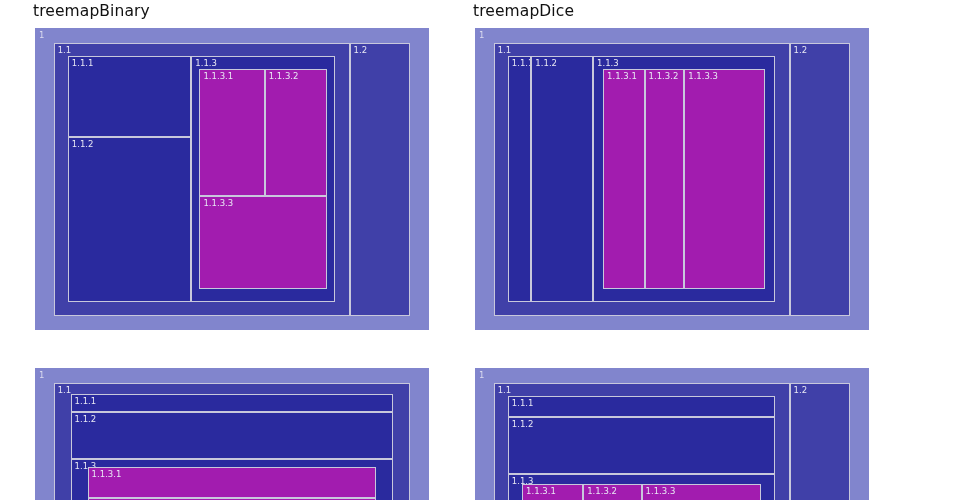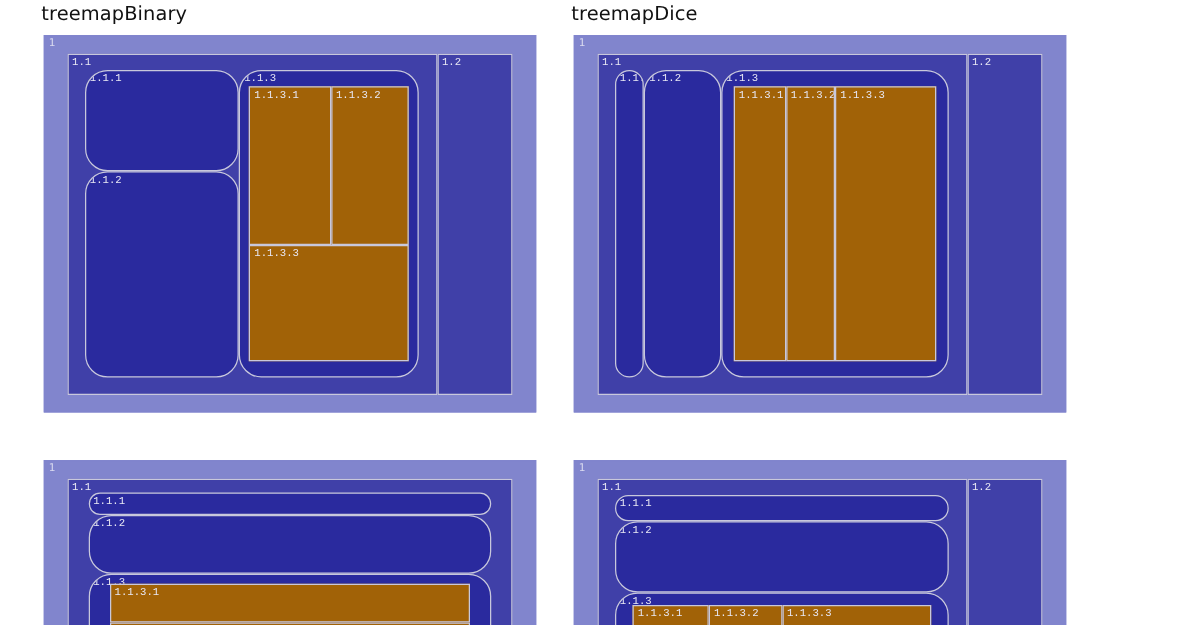--- a/index.html
+++ b/index.html
@@ -23,21 +23,21 @@
   }
 
   .panel {
     position: absolute;
     width: 420px;
     height: 340px;
   }
   .panel.r0 { top: 0px; }
   .panel.r1 { top: 340px; }
   .panel.c0 { left: 0px; }
-  .panel.c1 { left: 424px; }
+  .panel.c1 { left: 440px; }
 
   .panel-title {
     position: absolute;
     left: 8px;
     top: 0px;
     font-size: 15.5px;
     line-height: 22px;
     color: #111111;
     white-space: nowrap;
     letter-spacing: 0.1px;
@@ -64,23 +64,23 @@
     top: 0px;
     font-size: 8.5px;
     line-height: 12px;
     color: #e8e8f4;
     white-space: nowrap;
     pointer-events: none;
   }
 
   
   .d0 { background: #8185cd; border-color: #8185cd; }
-  .d1 { background: #4040a8; font-family: Liberation Mono, monospace; }
-  .d2 { background: #2a2a9e; border-radius: 18px; }
-  .d3 { background: #a16207; }
+  .d1 { background: #4040a8; }
+  .d2 { background: #2a2a9e; }
+  .d3 { background: #a21caf; }
 
   .d0 > .node-label { color: #dcdcf0; }
 </style>
 </head>
 <body>
 
 <div id="grid">
 
   <div class="panel r0 c0">
     <div class="panel-title">treemapBinary</div>

